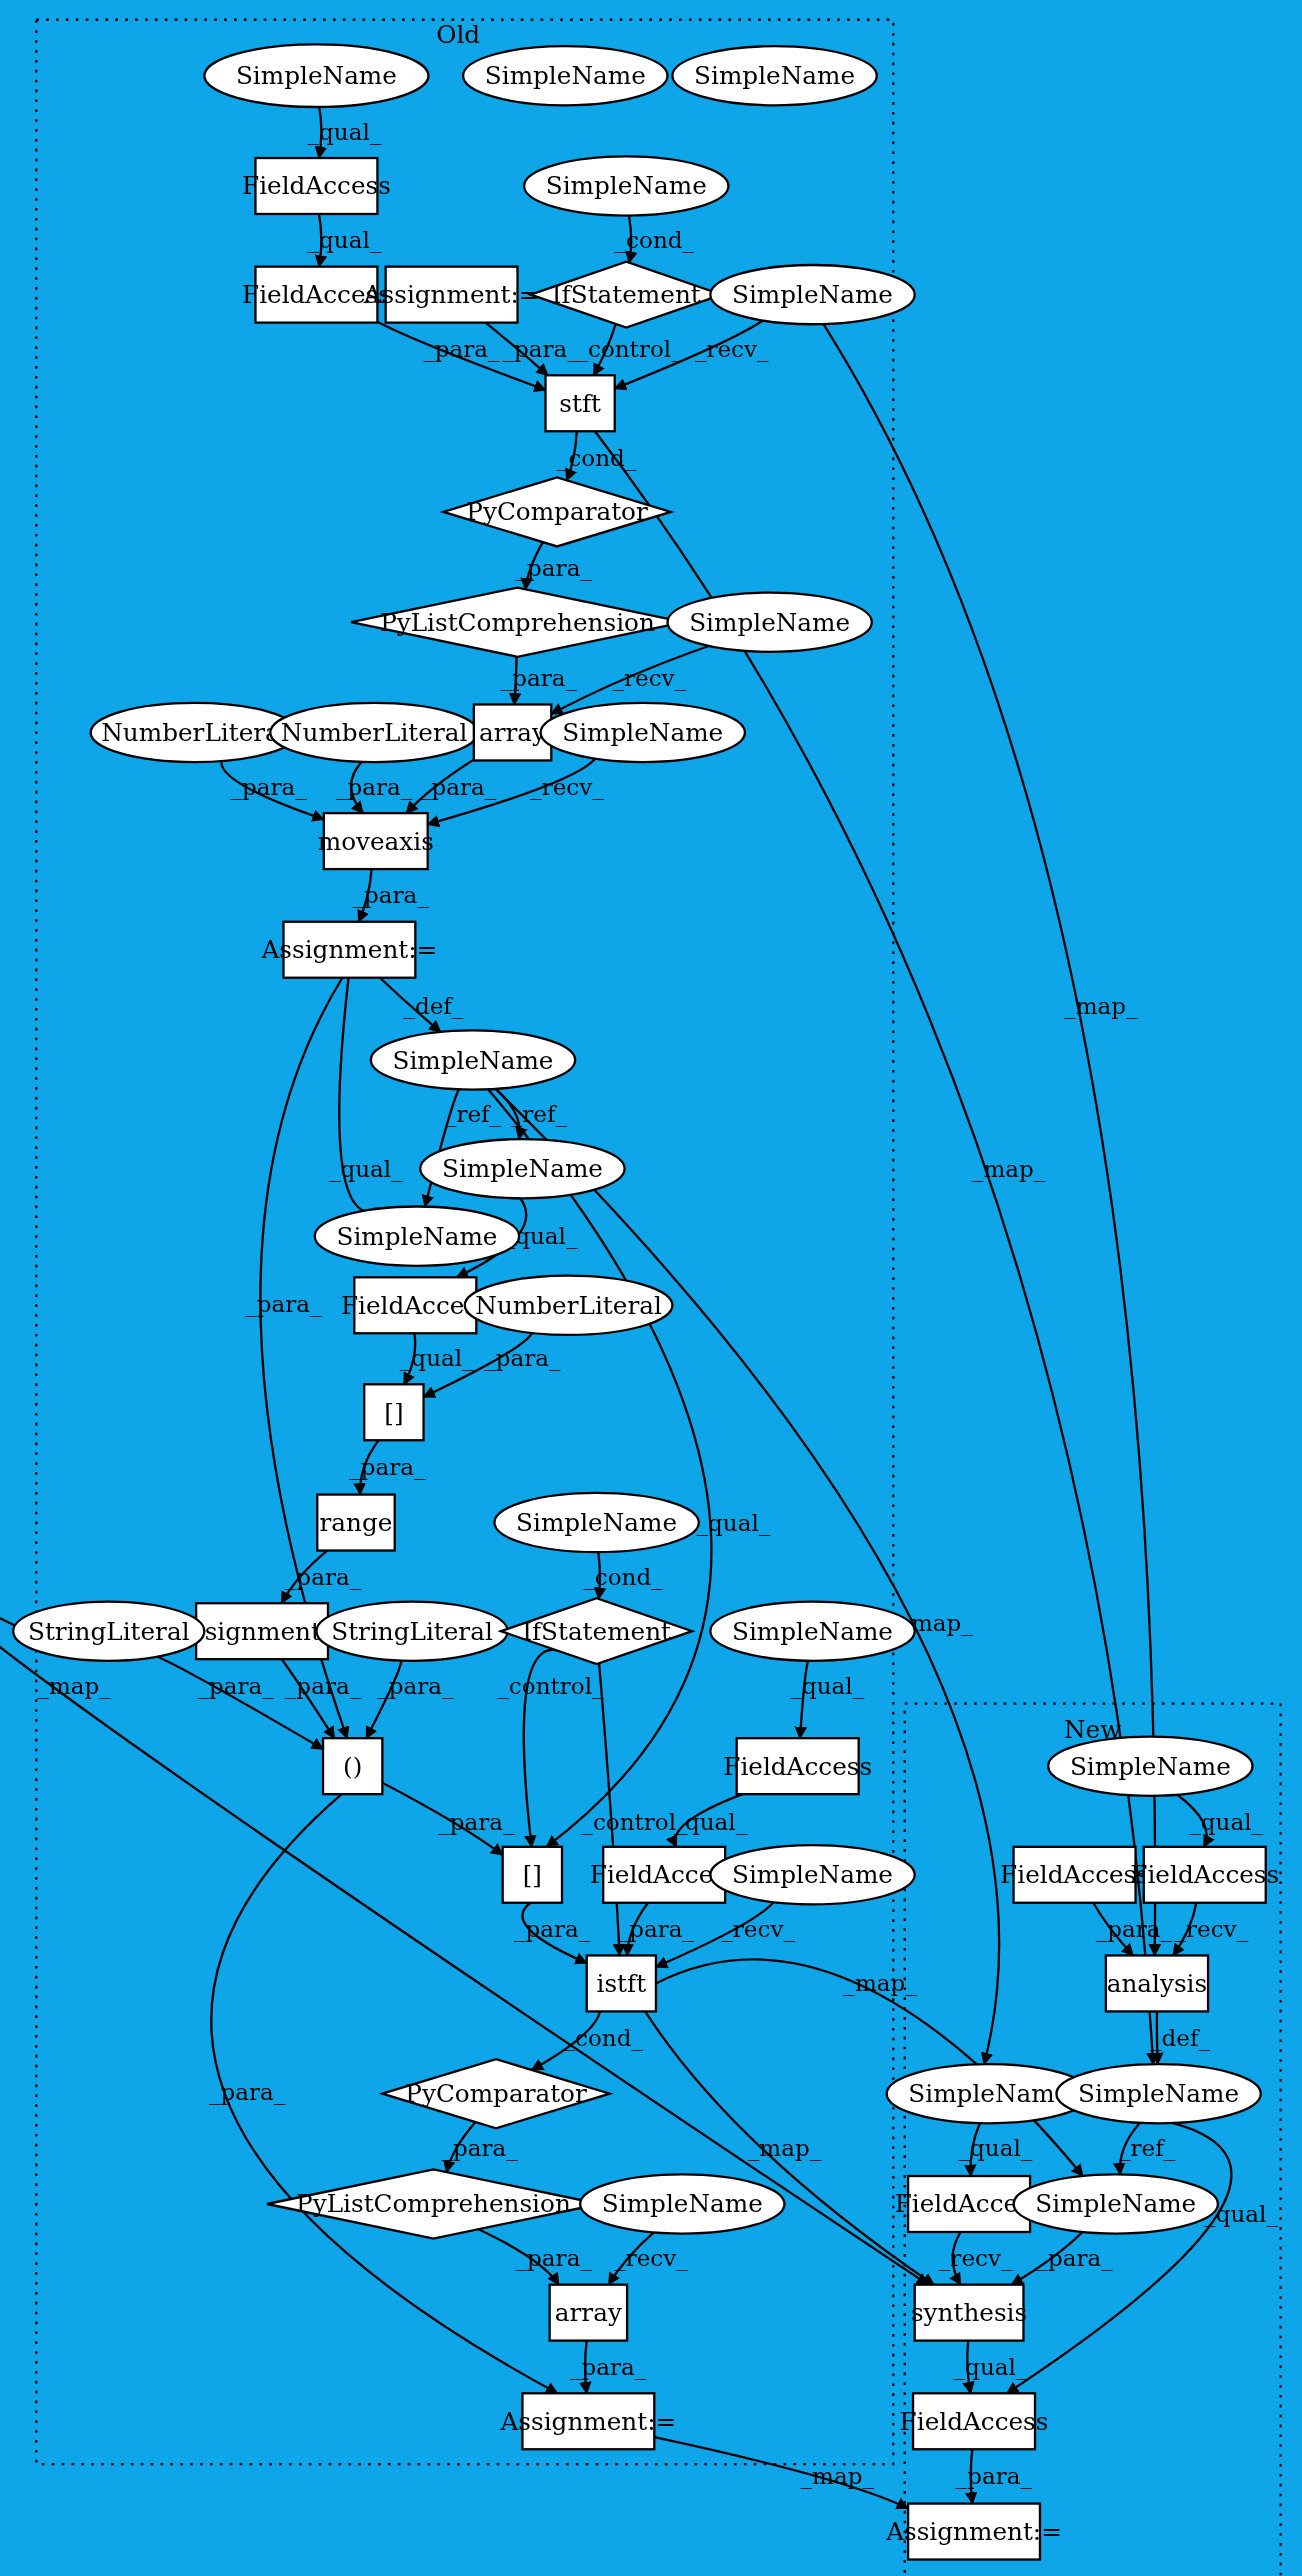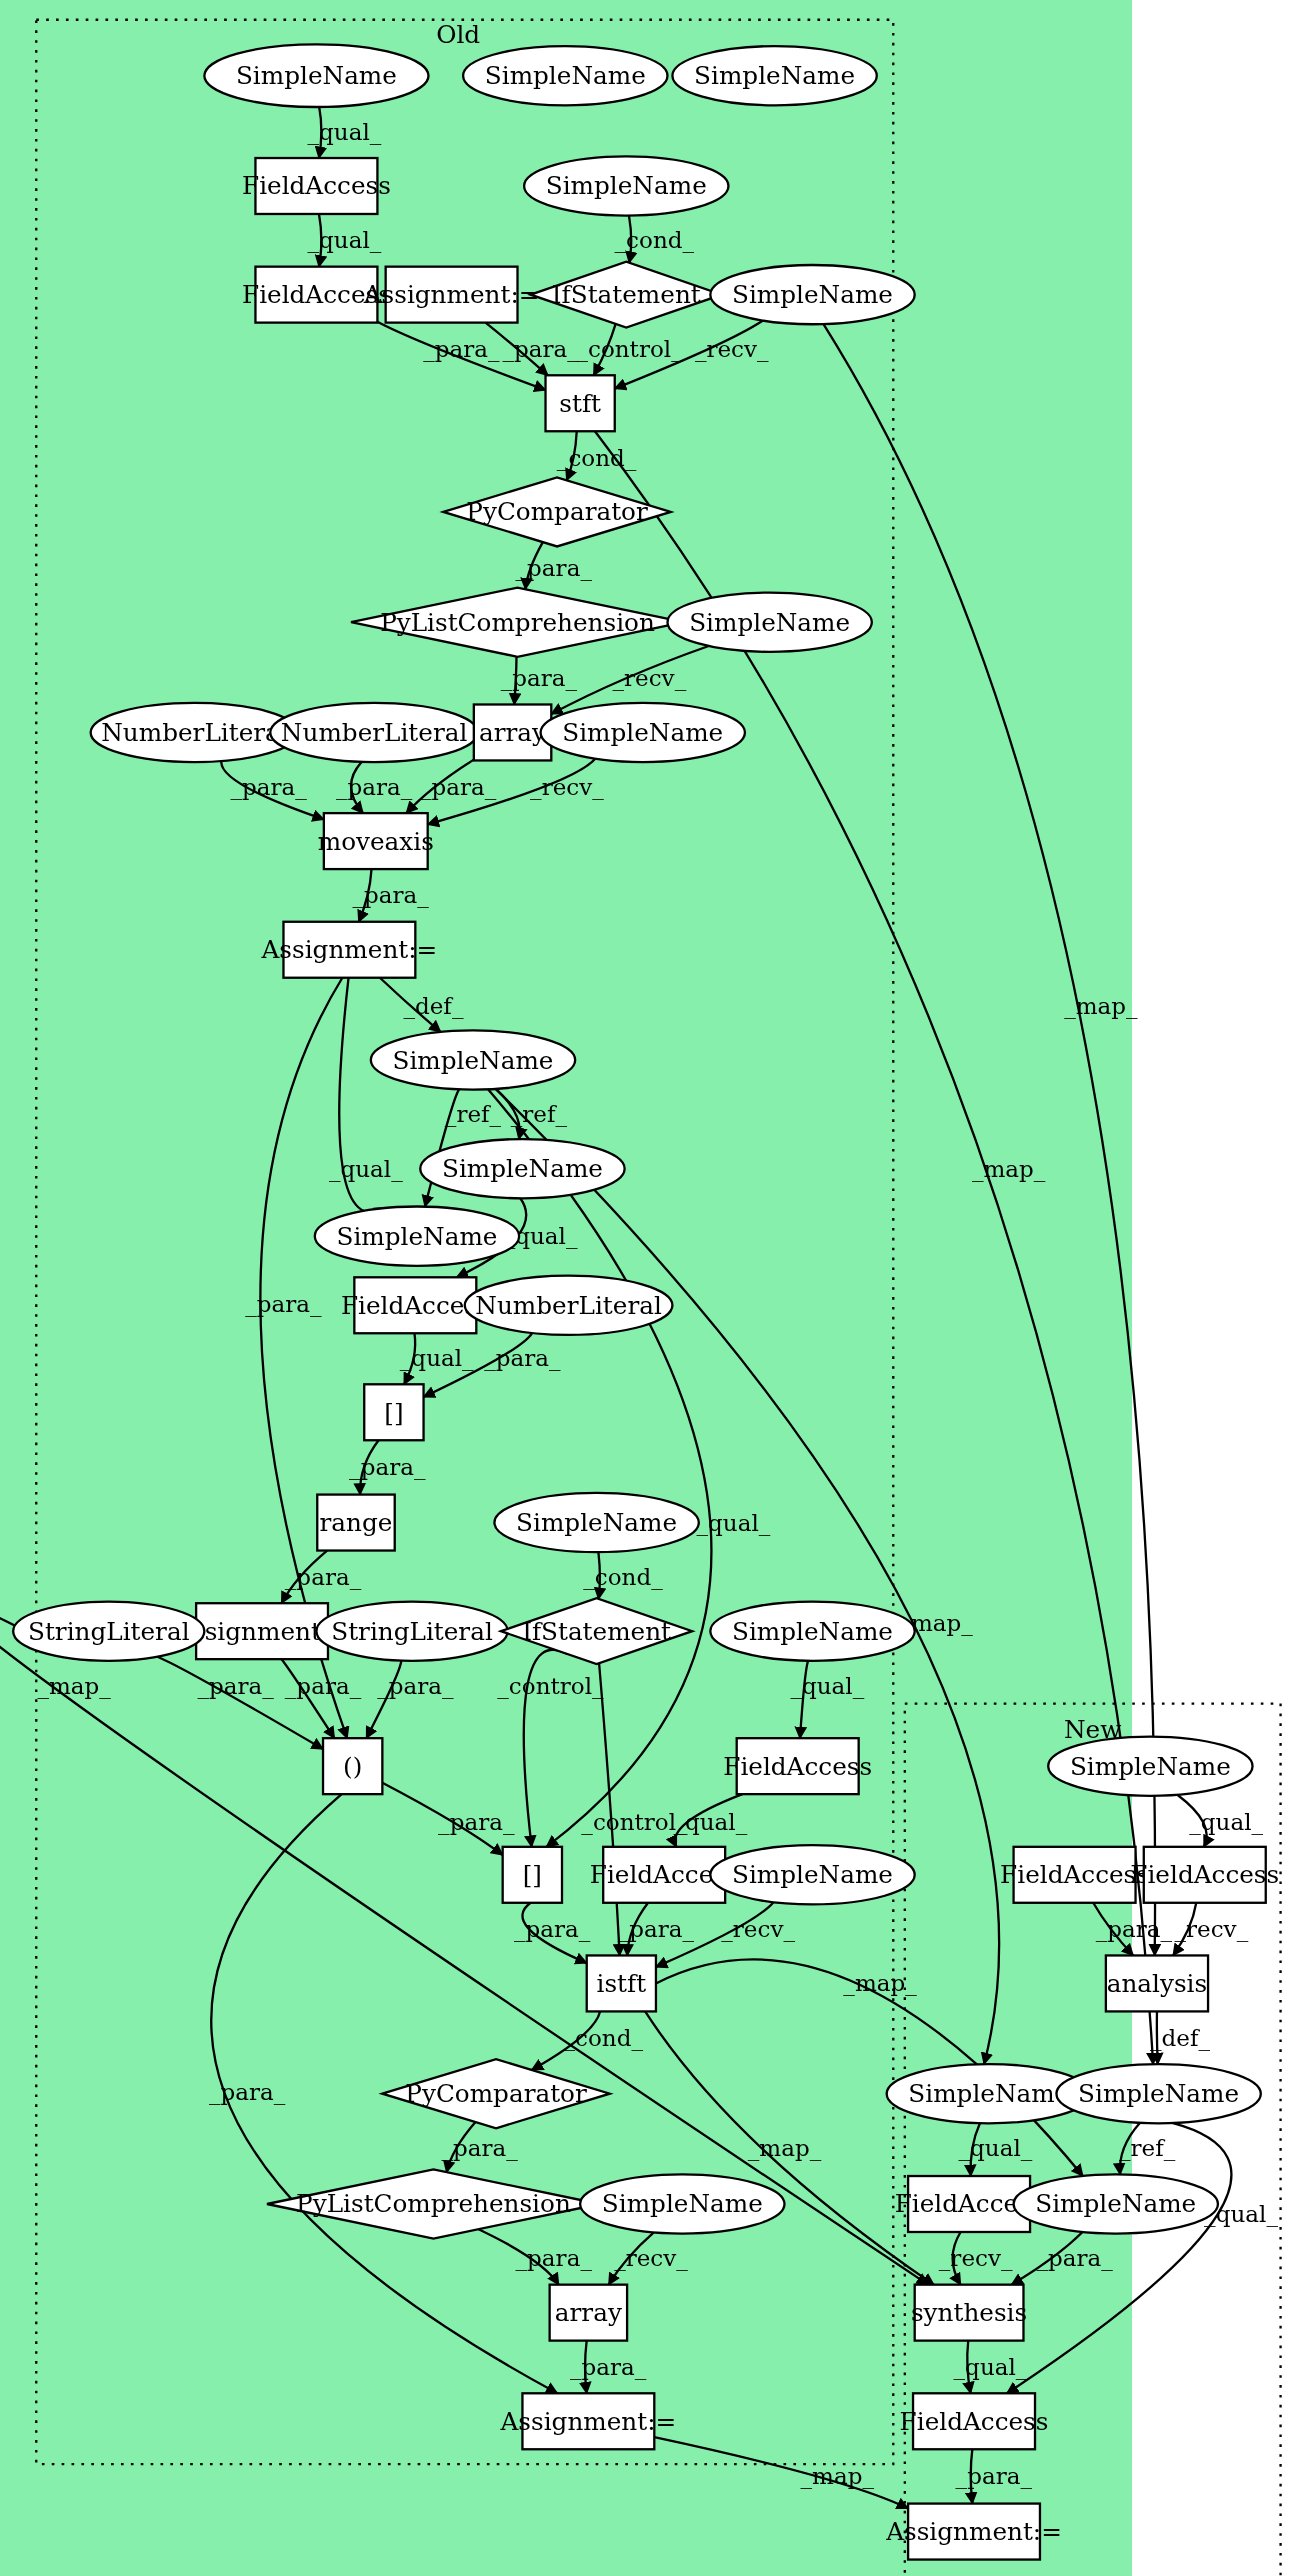--- a/index.html
+++ b/index.html
@@ -1,17 +1,17 @@
 <!DOCTYPE html>
 <html style="font-size:15px"><head>
 <meta charset="utf-8">
 <style>
   html,body{margin:0;padding:0;background:#ffffff;}
   body{font-family:"DejaVu Serif", serif;}
-  #canvas{position:relative;width:1132px;height:2576px;background:#86efac;}
+  #canvas{position:relative;width:1302px;height:2576px;background:#0ea5e9;}
   svg{display:block;}
   .nodetext{font-family:"DejaVu Serif", serif;font-size:15px;fill:#000000;text-anchor:middle;dominant-baseline:central;}
   .edgelabel{font-family:"DejaVu Serif", serif;font-size:14px;fill:#000000;text-anchor:middle;dominant-baseline:central;}
   .clusterlabel{font-family:"DejaVu Serif", serif;font-size:15px;fill:#000000;text-anchor:middle;dominant-baseline:central;}
   .shape{fill:#ffffff;stroke:#000000;stroke-width:1.4;}
   .edge{fill:none;stroke:#000000;stroke-width:1.4;}
   .cluster{fill:none;stroke:#000000;stroke-width:1.4;stroke-dasharray:1.6,4.4;}
 </style>
 </head>
 <body>

